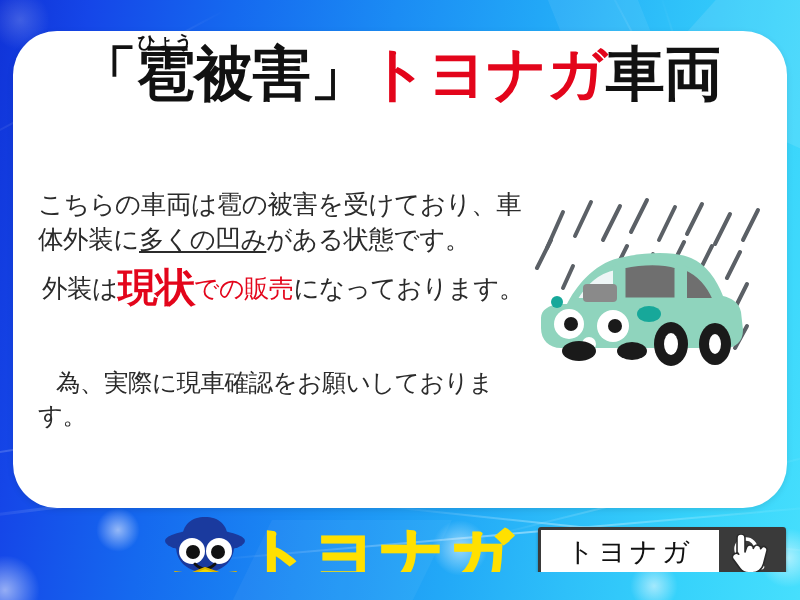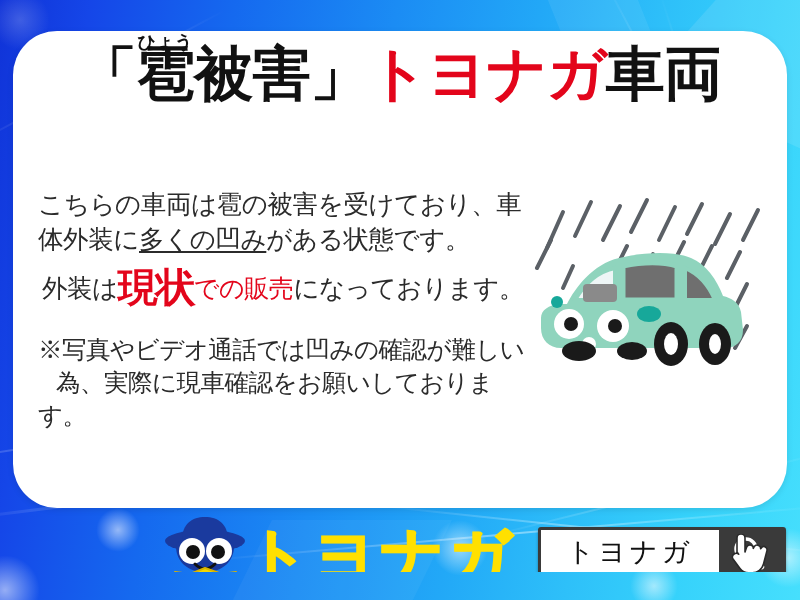--- a/index.html
+++ b/index.html
@@ -96,21 +96,21 @@
   </div>
 
   <div class="body-text">
     <div class="p1">
       <span>こちらの車両は雹の被害を受けており、車体</span><span>外装に</span><span class="ul">多くの凹み</span><span>がある状態です。</span>
     </div>
     <div class="p2">
       <span>外装は</span><span class="big-red">現状</span><span class="sm-red">での販売</span><span>になっております。</span>
     </div>
     <div class="p3">
-      <span>※写真やビデオ通話では凹みの確認が難しい</span><br>
+      <br>
       <span class="indent"></span><span>為、実際に現車確認をお願いしております。</span>
     </div>
   </div>
 
   <div class="illus">
     <svg width="250" height="205" viewBox="0 0 250 205" xmlns="http://www.w3.org/2000/svg">
       <g stroke="#5b6066" stroke-width="4" stroke-linecap="round">
         <line x1="16" y1="52" x2="32" y2="16"></line>
         <line x1="44" y1="40" x2="60" y2="6"></line>
         <line x1="72" y1="44" x2="89" y2="10"></line>

